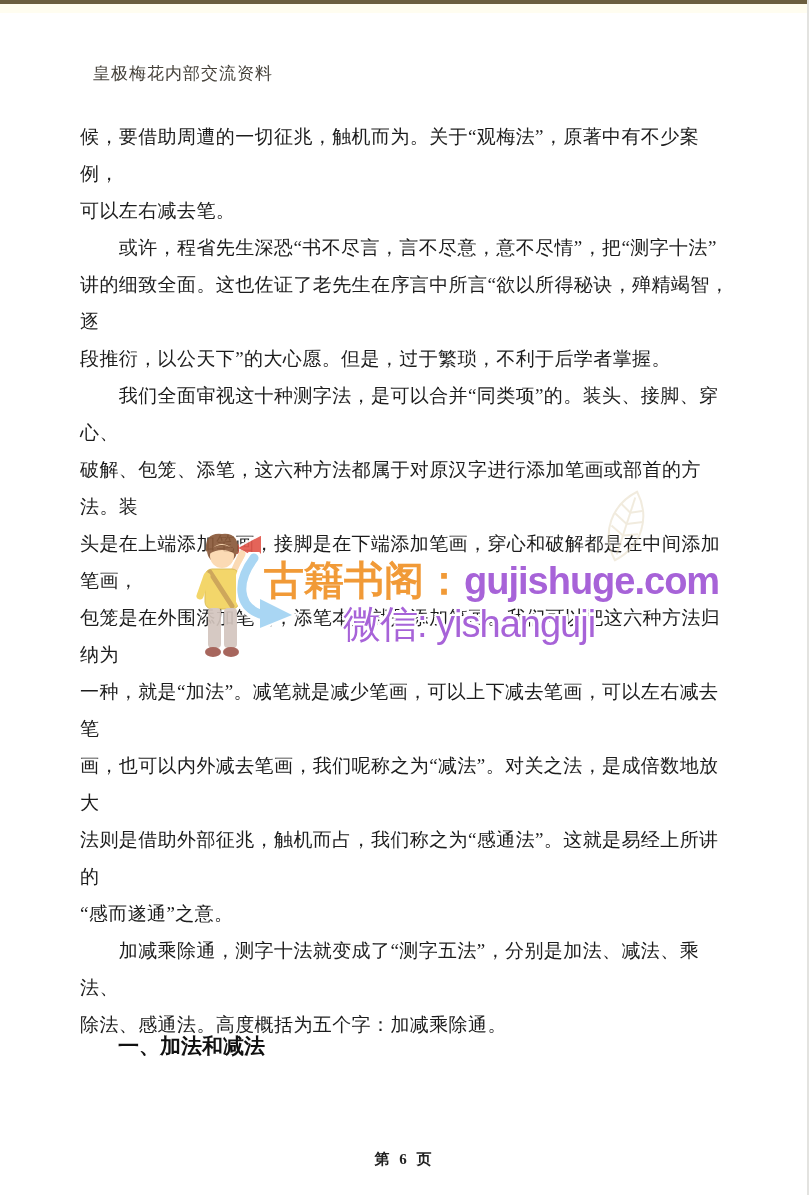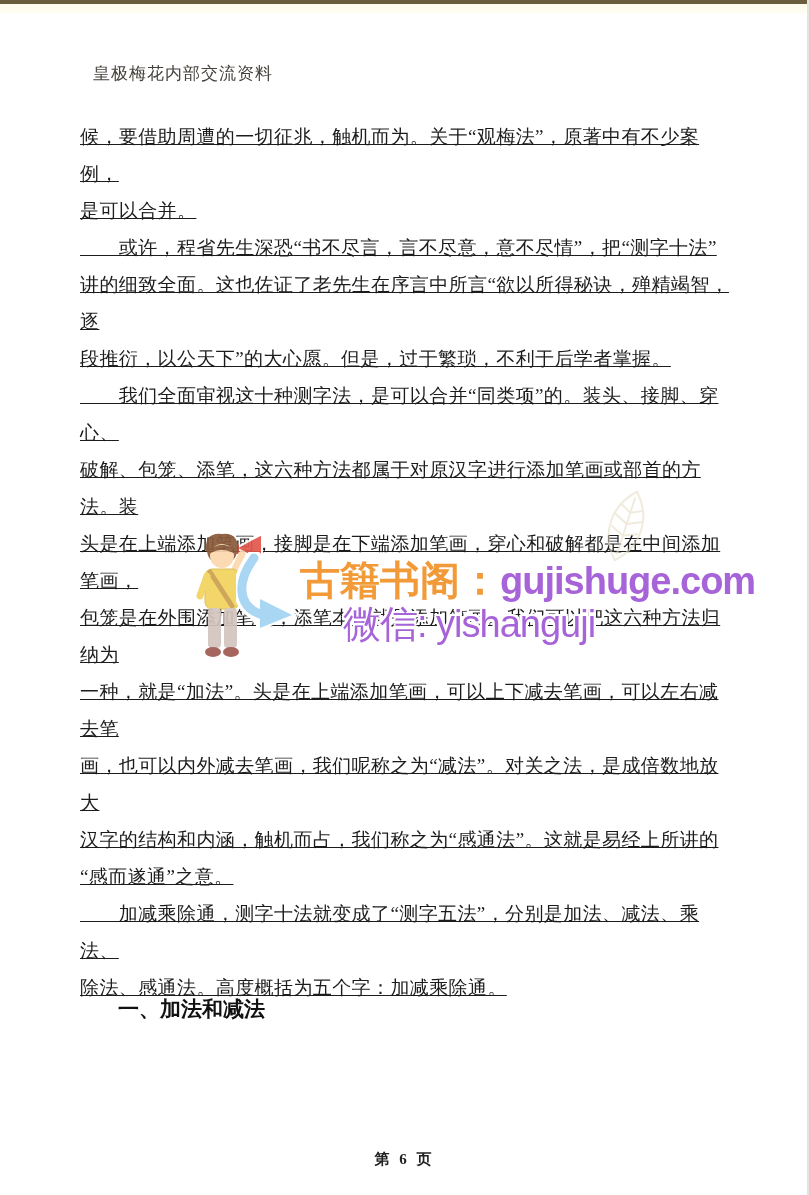--- a/index.html
+++ b/index.html
@@ -20,42 +20,40 @@
     font-size:17px;color:#45413a;letter-spacing:1px;
   }
 
   .content{
     position:absolute;left:80px;top:118px;width:654px;
     color:#1c1c1c;
   }
   .line{
     font-size:19px;line-height:37px;letter-spacing:0.4px;
     white-space:pre-wrap;
-    text-decoration:underline;
   }
   .section-heading{
     font-family:"Liberation Sans","DejaVu Sans",sans-serif;
     font-size:21px;font-weight:bold;color:#111;
     line-height:30px;margin:-12px 0 10px 38px;
   }
 
   .page-footer{
     position:absolute;left:0;top:1150px;width:809px;
     text-align:center;font-size:15px;font-weight:bold;
     color:#222;letter-spacing:3px;
   }
 
   
   .wm{position:absolute;pointer-events:none;}
   .wm-line1{
     left:264px;top:553px;
     white-space:nowrap;
     font-family:"Liberation Sans","DejaVu Sans",sans-serif;
     font-weight:bold;
-    margin-left:36px;
   }
   .wm-line2{
     left:343px;top:599px;
     white-space:nowrap;
     font-family:"Liberation Sans","DejaVu Sans",sans-serif;
     font-weight:normal;
   }
   .wm-orange{
     font-size:40px;color:#f19a37;
     text-shadow:-2px -2px 0 #fff,2px -2px 0 #fff,-2px 2px 0 #fff,2px 2px 0 #fff,0 -2px 0 #fff,0 2px 0 #fff,-2px 0 0 #fff,2px 0 0 #fff;
@@ -75,31 +73,31 @@
   <div class="top-bar"></div>
   <div class="top-strip"></div>
   <div class="edge-right"></div>
 
   <div class="doc-header">皇极梅花内部交流资料</div>
 
   <div class="content">
     <div>
 
     <div class="line">候，要借助周遭的一切征兆，触机而为。关于“观梅法”，原著中有不少案例，</div>
-        <div class="line">是可以合并。</div>
+        <div class="line">可以左右减去笔。</div>
         <div class="line">　　或许，程省先生深恐“书不尽言，言不尽意，意不尽情”，把“测字十法”</div>
         <div class="line">讲的细致全面。这也佐证了老先生在序言中所言“欲以所得秘诀，殚精竭智，逐</div>
         <div class="line">段推衍，以公天下”的大心愿。但是，过于繁琐，不利于后学者掌握。</div>
         <div class="line">　　我们全面审视这十种测字法，是可以合并“同类项”的。装头、接脚、穿心、</div>
         <div class="line">破解、包笼、添笔，这六种方法都属于对原汉字进行添加笔画或部首的方法。装</div>
         <div class="line">头是在上端添加笔画，接脚是在下端添加笔画，穿心和破解都是在中间添加笔画，</div>
         <div class="line">包笼是在外围添加笔画，添笔本身就是添加笔画。我们可以把这六种方法归纳为</div>
-        <div class="line">一种，就是“加法”。头是在上端添加笔画，可以上下减去笔画，可以左右减去笔</div>
+        <div class="line">一种，就是“加法”。减笔就是减少笔画，可以上下减去笔画，可以左右减去笔</div>
         <div class="line">画，也可以内外减去笔画，我们呢称之为“减法”。对关之法，是成倍数地放大</div>
-        <div class="line">汉字的结构和内涵，触机而占，我们称之为“感通法”。这就是易经上所讲的</div>
+        <div class="line">法则是借助外部征兆，触机而占，我们称之为“感通法”。这就是易经上所讲的</div>
         <div class="line">“感而遂通”之意。</div>
         <div class="line">　　加减乘除通，测字十法就变成了“测字五法”，分别是加法、减法、乘法、</div>
         <div class="line">除法、感通法。高度概括为五个字：加减乘除通。</div>
       </div>
 
     <div class="section-heading">一、加法和减法</div>
 
   </div>
 
   <svg class="wm wm-leaf" viewBox="0 0 60 80">

